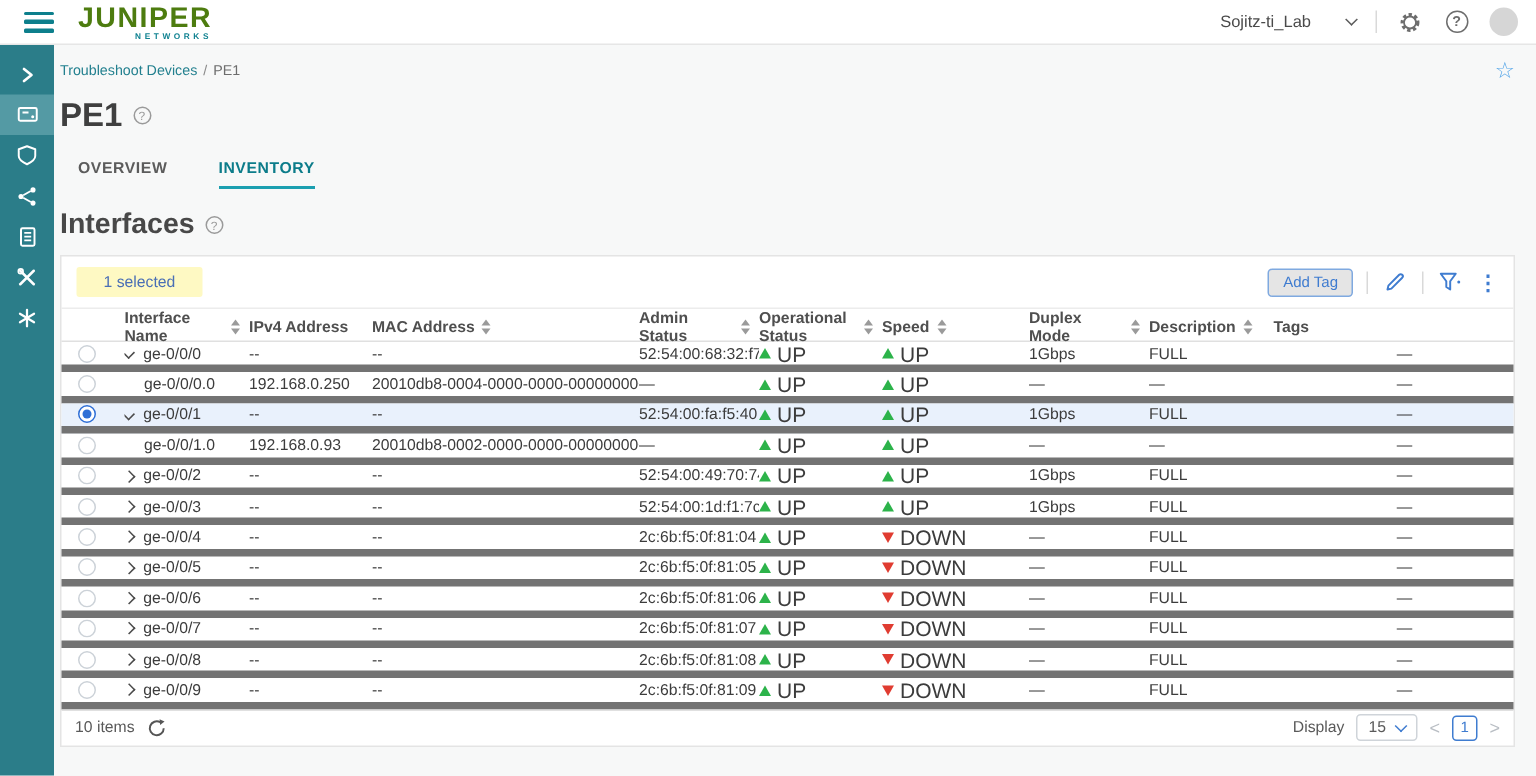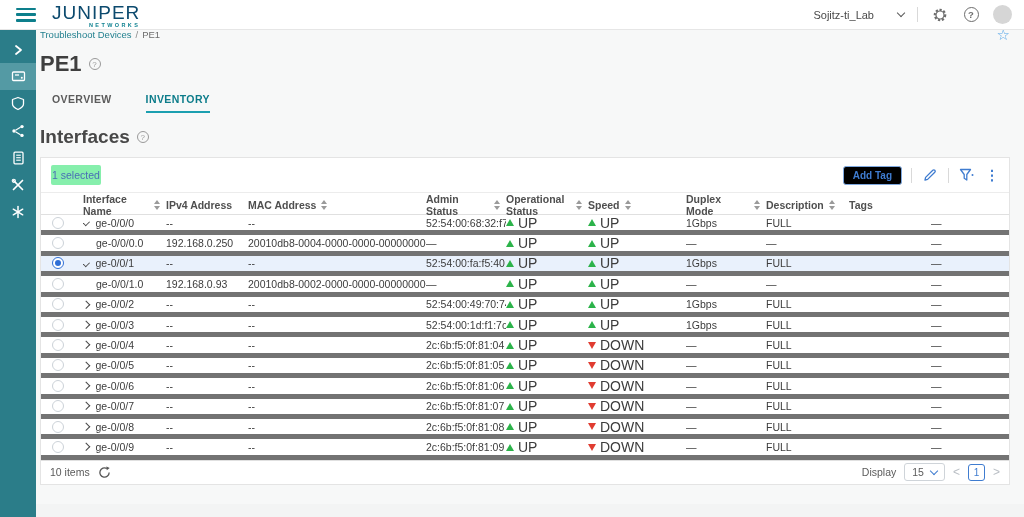--- a/index.html
+++ b/index.html
@@ -4,39 +4,39 @@
 <style>
   * { margin:0; padding:0; box-sizing:border-box; }
   html,body { width:1024px; height:517px; overflow:hidden; font-family:"Liberation Sans", sans-serif; background:#f3f4f4; }
 
   
   .topbar { position:absolute; left:0; top:0; width:1024px; height:30px; background:#fff;
             border-bottom:1px solid #e6e6e6; display:flex; align-items:center; padding:0 12px; z-index:5; }
   .hamburger { width:20px; height:14px; display:flex; flex-direction:column; justify-content:space-between; cursor:pointer; margin:0 16px 0 4px; }
   .hamburger i { display:block; height:2.6px; background:#0d7f8c; border-radius:1px; }
   .logo { display:flex; flex-direction:column; line-height:1; margin-top:2px; }
-  .logo-word { font-size:19px; font-weight:normal; color:#0c4a6e; letter-spacing:1px; }
+  .logo-word { font-size:19px; font-weight:bold; color:#4d7c0f; letter-spacing:1px; }
   .logo-sub { font-size:5.5px; font-weight:bold; color:#108291; letter-spacing:2.4px; align-self:flex-end; margin-top:1px; }
   .topbar-right { margin-left:auto; display:flex; align-items:center; gap:13px; }
   .account { display:flex; align-items:center; gap:24px; font-size:11px; color:#4a4a4a; cursor:pointer; }
   .caret-down { width:6px; height:6px; border-right:1.4px solid #5a5a5a; border-bottom:1.4px solid #5a5a5a; transform:rotate(45deg); margin-top:-3px; }
   .vdiv { width:1px; height:15px; background:#d9d9d9; }
   .icon-btn { width:18px; height:18px; display:flex; align-items:center; justify-content:center; cursor:pointer; }
   .help-circle { width:15px; height:15px; border:1.3px solid #6d6d6d; border-radius:50%; color:#6d6d6d;
                  font-size:9.5px; font-weight:bold; display:flex; align-items:center; justify-content:center; }
   .avatar { width:19px; height:19px; border-radius:50%; background:#d6d6d6; cursor:pointer; }
 
   
   .sidebar { position:absolute; left:0; top:30px; width:36px; height:487px; background:#2b7d89; display:flex; flex-direction:column; align-items:stretch; padding-top:6px; z-index:4; }
   .side-item { height:27px; display:flex; align-items:center; justify-content:center; cursor:pointer; }
   .side-item.active { background:#549aa4; }
   .side-item svg { display:block; }
 
   
-  .main { position:absolute; left:36px; top:17px; width:988px; height:487px; background:#f7f8f8; padding:10px 14px 0 4px; }
+  .main { position:absolute; left:36px; top:30px; width:988px; height:487px; background:#f7f8f8; padding:10px 14px 0 4px; }
   .crumb-row { display:flex; align-items:center; font-size:9.5px; }
   .crumb-link { color:#23808f; cursor:pointer; }
   .crumb-sep { color:#8a8a8a; margin:0 4px; }
   .crumb-cur { color:#6d6d6d; }
   .star { margin-left:auto; color:#58a7e8; font-size:15px; cursor:pointer; line-height:1; }
   .title-row { display:flex; align-items:center; gap:7px; margin-top:9px; }
   .page-title { font-size:22px; font-weight:bold; color:#3f3f3f; }
   .hint { width:12px; height:12px; border:1.2px solid #9a9a9a; border-radius:50%; color:#9a9a9a; font-size:8px; display:flex; align-items:center; justify-content:center; }
 
   .tabs { display:flex; gap:34px; margin:16px 0 0 12px; }
@@ -47,23 +47,23 @@
   .subtab { width:84px; height:20px; background:#e3e4e4; color:#606060; font-size:9.5px; font-weight:bold;
             letter-spacing:.3px; display:flex; align-items:center; justify-content:center; cursor:pointer; }
   .subtab.active { background:#fff; color:#0c7c8a; box-shadow:0 0 0 1px #e0e0e0; }
 
   .section-row { display:flex; align-items:center; gap:7px; margin-top:13px; }
   .section-title { font-size:19px; font-weight:bold; color:#484848; }
 
   
   .card { margin-top:9px; background:#fff; border:1px solid #e4e4e4; width:970px; }
   .toolbar { height:34px; display:flex; align-items:center; padding:0 10px; }
-  .chip { background:#86efac; color:#4a6fb5; font-size:10.5px; padding:4px 1px; border-radius:2px; }
+  .chip { background:#fef9c3; color:#4a6fb5; font-size:10.5px; padding:4px 18px; border-radius:2px; }
   .toolbar-right { margin-left:auto; display:flex; align-items:center; gap:9px; }
-  .btn-outline { border:1px solid #7fa9e0; color:#3f7cd0; background:#000000; font-size:10px; font-weight:bold;
+  .btn-outline { border:1px solid #7fa9e0; color:#3f7cd0; background:#e5e5e5; font-size:10px; font-weight:normal;
                  padding:3px 9px; border-radius:3px; cursor:pointer; font-family:inherit; }
   .tool-icon { width:18px; height:18px; display:flex; align-items:center; justify-content:center; cursor:pointer; }
   .kebab { color:#3f7cd0; font-size:14px; font-weight:bold; letter-spacing:0; line-height:1; cursor:pointer; }
 
   .tgrid { display:grid; grid-template-columns:42px 83px 82px 178px 80px 82px 98px 80px 83px 82px 1fr; align-items:center; }
   .thead { height:23px; border-top:1px solid #ececec; border-bottom:1px solid #e0e0e0; }
   .th { font-size:10.5px; font-weight:bold; color:#4f4f4f; display:flex; align-items:center; gap:5px; padding-right:6px; }
   .sorticon { display:inline-flex; flex-direction:column; gap:2px; }
   .sorticon .u { width:0; height:0; border-left:3px solid transparent; border-right:3px solid transparent; border-bottom:4px solid #9a9a9a; }
   .sorticon .d { width:0; height:0; border-left:3px solid transparent; border-right:3px solid transparent; border-top:4px solid #9a9a9a; }

